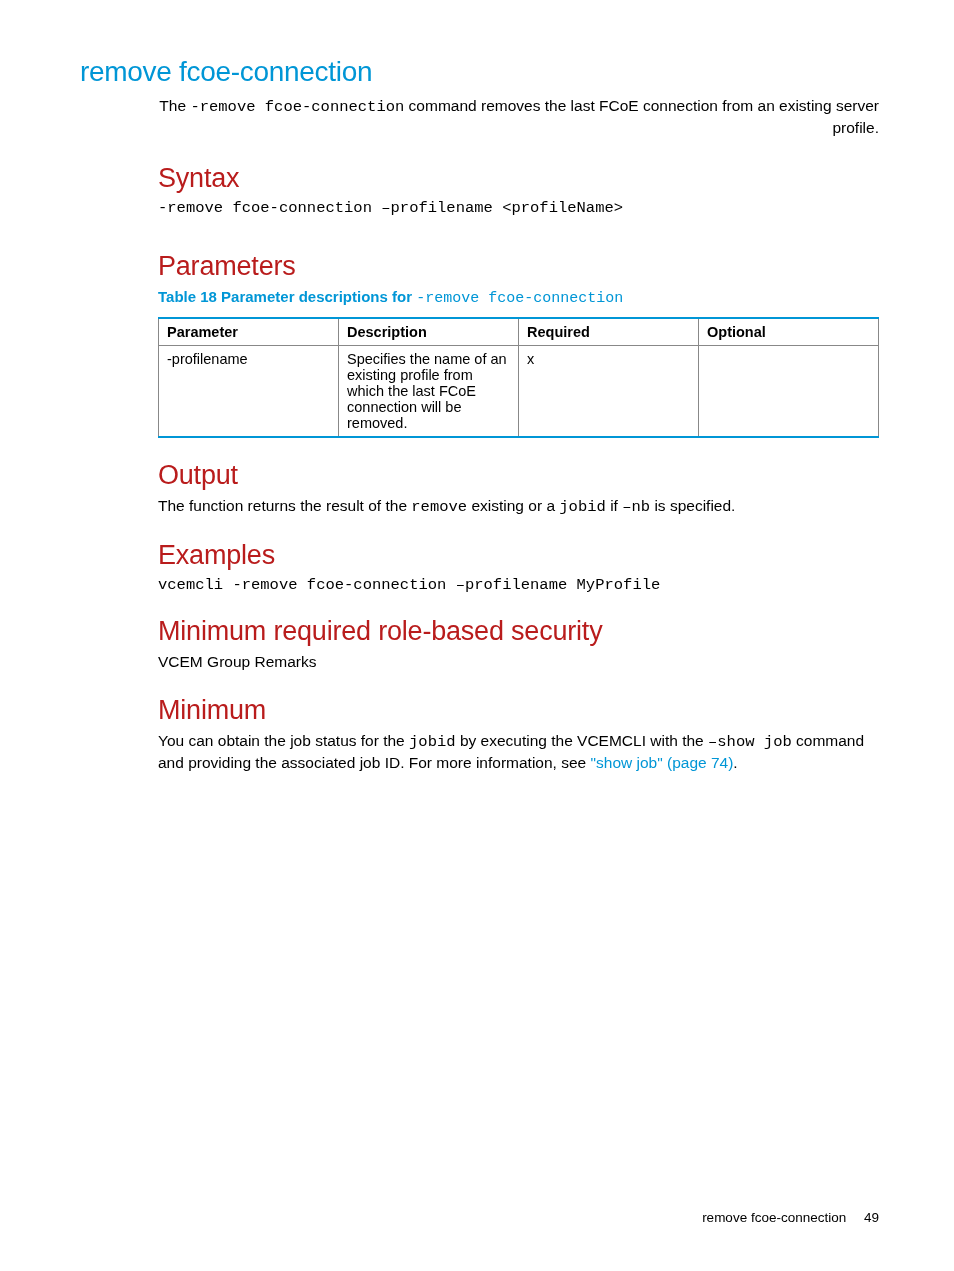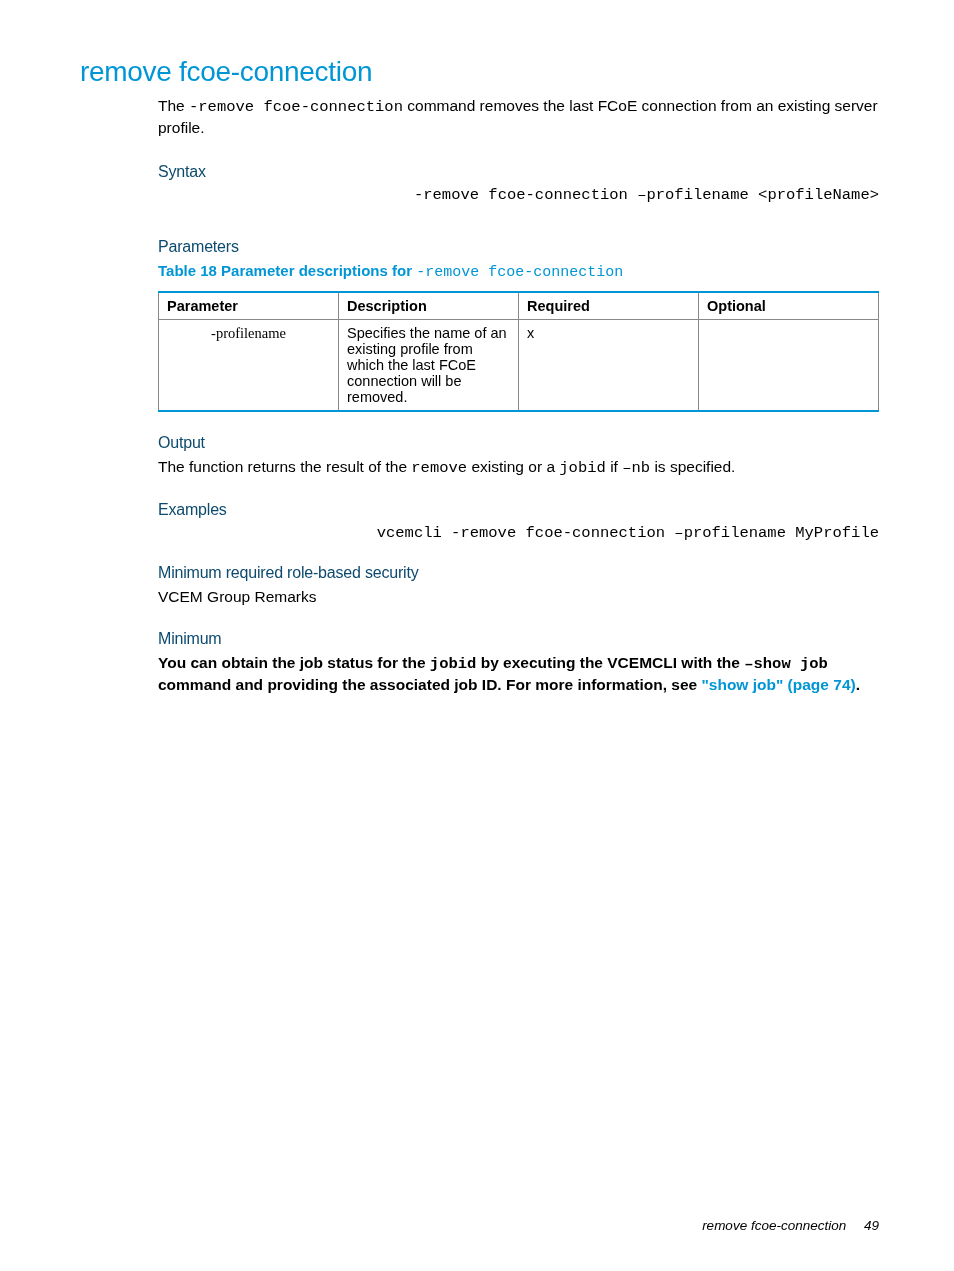--- a/index.html
+++ b/index.html
@@ -19,48 +19,48 @@
       padding: 56px 75px 0 80px;
     }
     h1.page-title {
       color: #0096d6;
       font-size: 28px;
       font-weight: normal;
       margin-bottom: 8px;
       letter-spacing: -0.3px;
     }
     .intro-block {
-      margin-left: 78px;
+      margin-left: 46px;
       margin-bottom: 24px;
+      text-align: right;
     }
     p.body-text {
       font-size: 15.5px;
       line-height: 1.35;
       color: #000000;
     }
     .indent-block {
       margin-left: 78px;
     }
     h2.section-heading {
-      color: #0c4a6e;
-      font-size: 16px;
+      color: #b91c1c;
+      font-size: 27px;
       font-weight: normal;
       margin-bottom: 5px;
       letter-spacing: -0.2px;
     }
     code, .mono {
       font-family: "Courier New", Courier, monospace;
       font-size: 15.5px;
     }
     .code-line {
       font-family: "Courier New", Courier, monospace;
       font-size: 15.5px;
       display: block;
       margin-top: 2px;
-      text-align: right;
     }
     .section {
       margin-bottom: 22px;
     }
     .section-syntax { margin-bottom: 34px; }
     .table-caption {
       color: #0096d6;
       font-size: 15px;
       font-weight: bold;
       margin-top: 6px;
@@ -83,45 +83,42 @@
       padding: 5px 8px;
       text-align: left;
       font-size: 14.5px;
       vertical-align: top;
     }
     table.param-table th {
       font-weight: bold;
       border-bottom: 1px solid #888;
     }
     table.param-table td.mono-cell {
-      font-family: Liberation Serif, serif;
-      text-align: center;
+      font-family: Liberation Sans, sans-serif;
     }
     .col-param { width: 25%; }
     .col-desc { width: 25%; }
     .col-req { width: 25%; }
     .col-opt { width: 25%; }
     .examples-intro {
       margin-bottom: 6px;
     }
     .remarks-p {
       font-size: 15.5px;
       line-height: 1.35;
-      font-weight: bold;
     }
     .link {
       color: #0096d6;
     }
     .footer {
       position: absolute;
-      bottom: 38px;
+      bottom: 46px;
       right: 75px;
       font-size: 13.5px;
       color: #000;
-      font-style: italic;
     }
     .footer .page-num {
       margin-left: 14px;
     }
   </style>
 </head>
 <body>
 
 <div class="page-content">
   <h1 class="page-title">remove fcoe-connection</h1>

